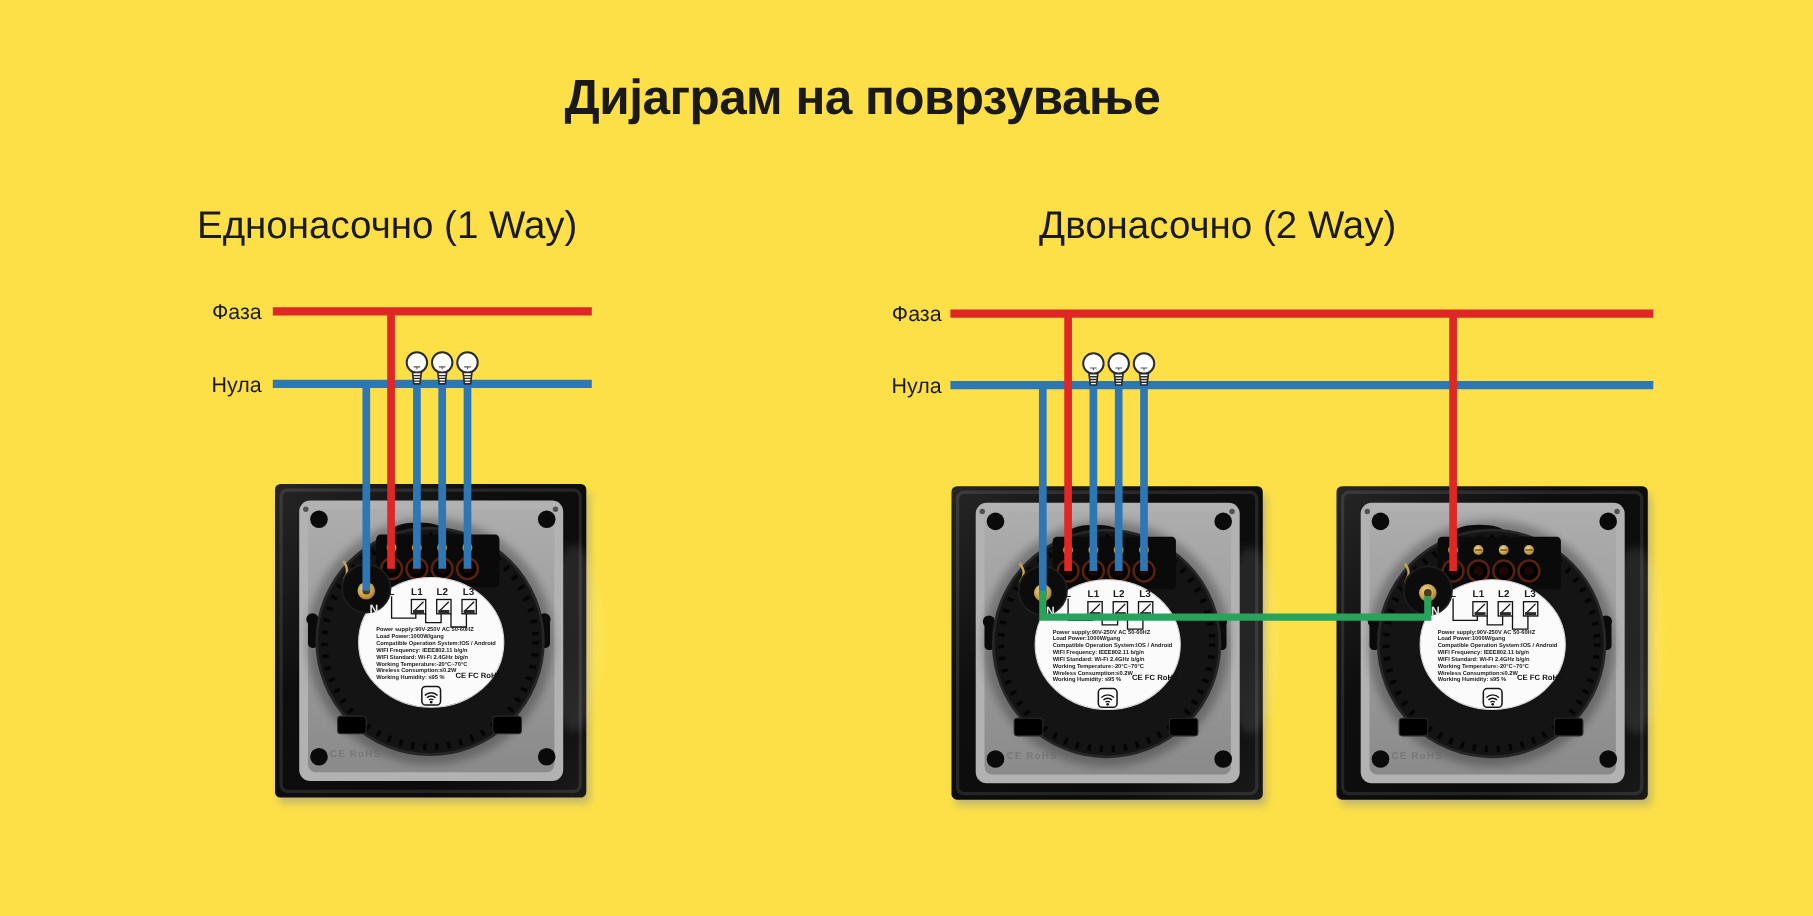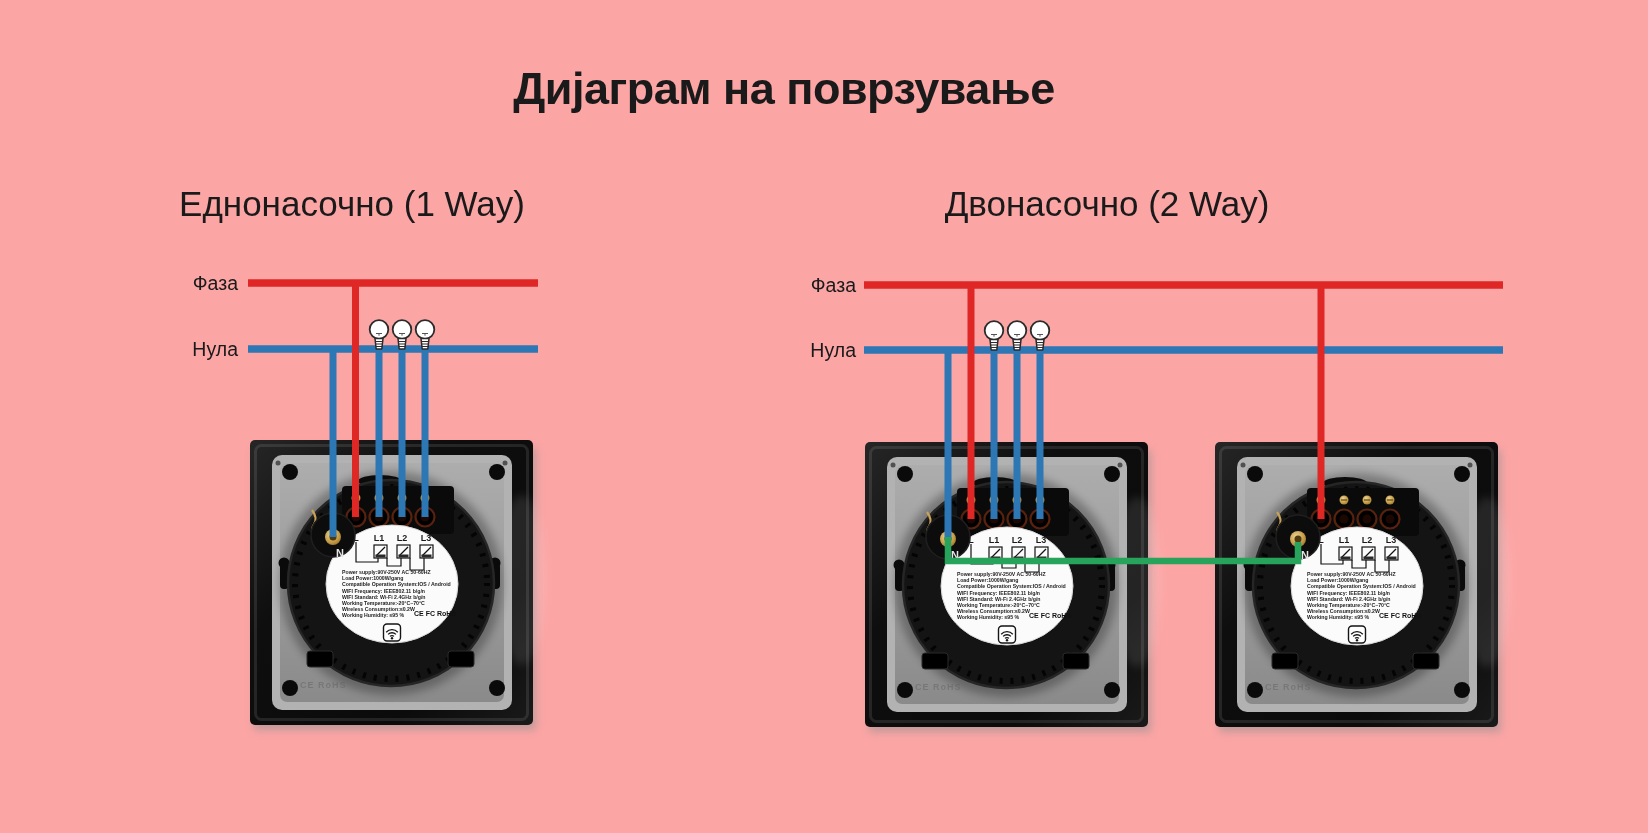--- a/index.html
+++ b/index.html
@@ -1,16 +1,16 @@
 <!DOCTYPE html>
 <html><head>
 <meta charset="utf-8">
 <style>
   html,body{margin:0;padding:0;background:#ffffff;}
-  .canvas{position:relative;width:1648px;height:833px;background:#fca5a5;overflow:hidden;}
+  .canvas{position:relative;width:1648px;height:833px;background:#fde047;overflow:hidden;}
   svg{position:absolute;left:0;top:0;}
   svg text{font-family:"Liberation Sans","DejaVu Sans",sans-serif;fill:#1a1a1a;}
   .title{font-size:45px;font-weight:700;letter-spacing:-0.5px;}
   .heading{font-size:35px;font-weight:400;}
   .wirelabel{font-size:19.5px;font-weight:400;}
   .legend{font-size:9px;font-weight:700;}
   .nmark{font-size:11px;font-weight:700;fill:#e6e6e6;}
   .spec{font-size:5.2px;font-weight:700;fill:#222;}
   .cert{font-size:7px;font-weight:700;fill:#111;}
   .emboss{font-size:9px;font-weight:700;fill:#5e5e5e;opacity:0.45;letter-spacing:1px;}

